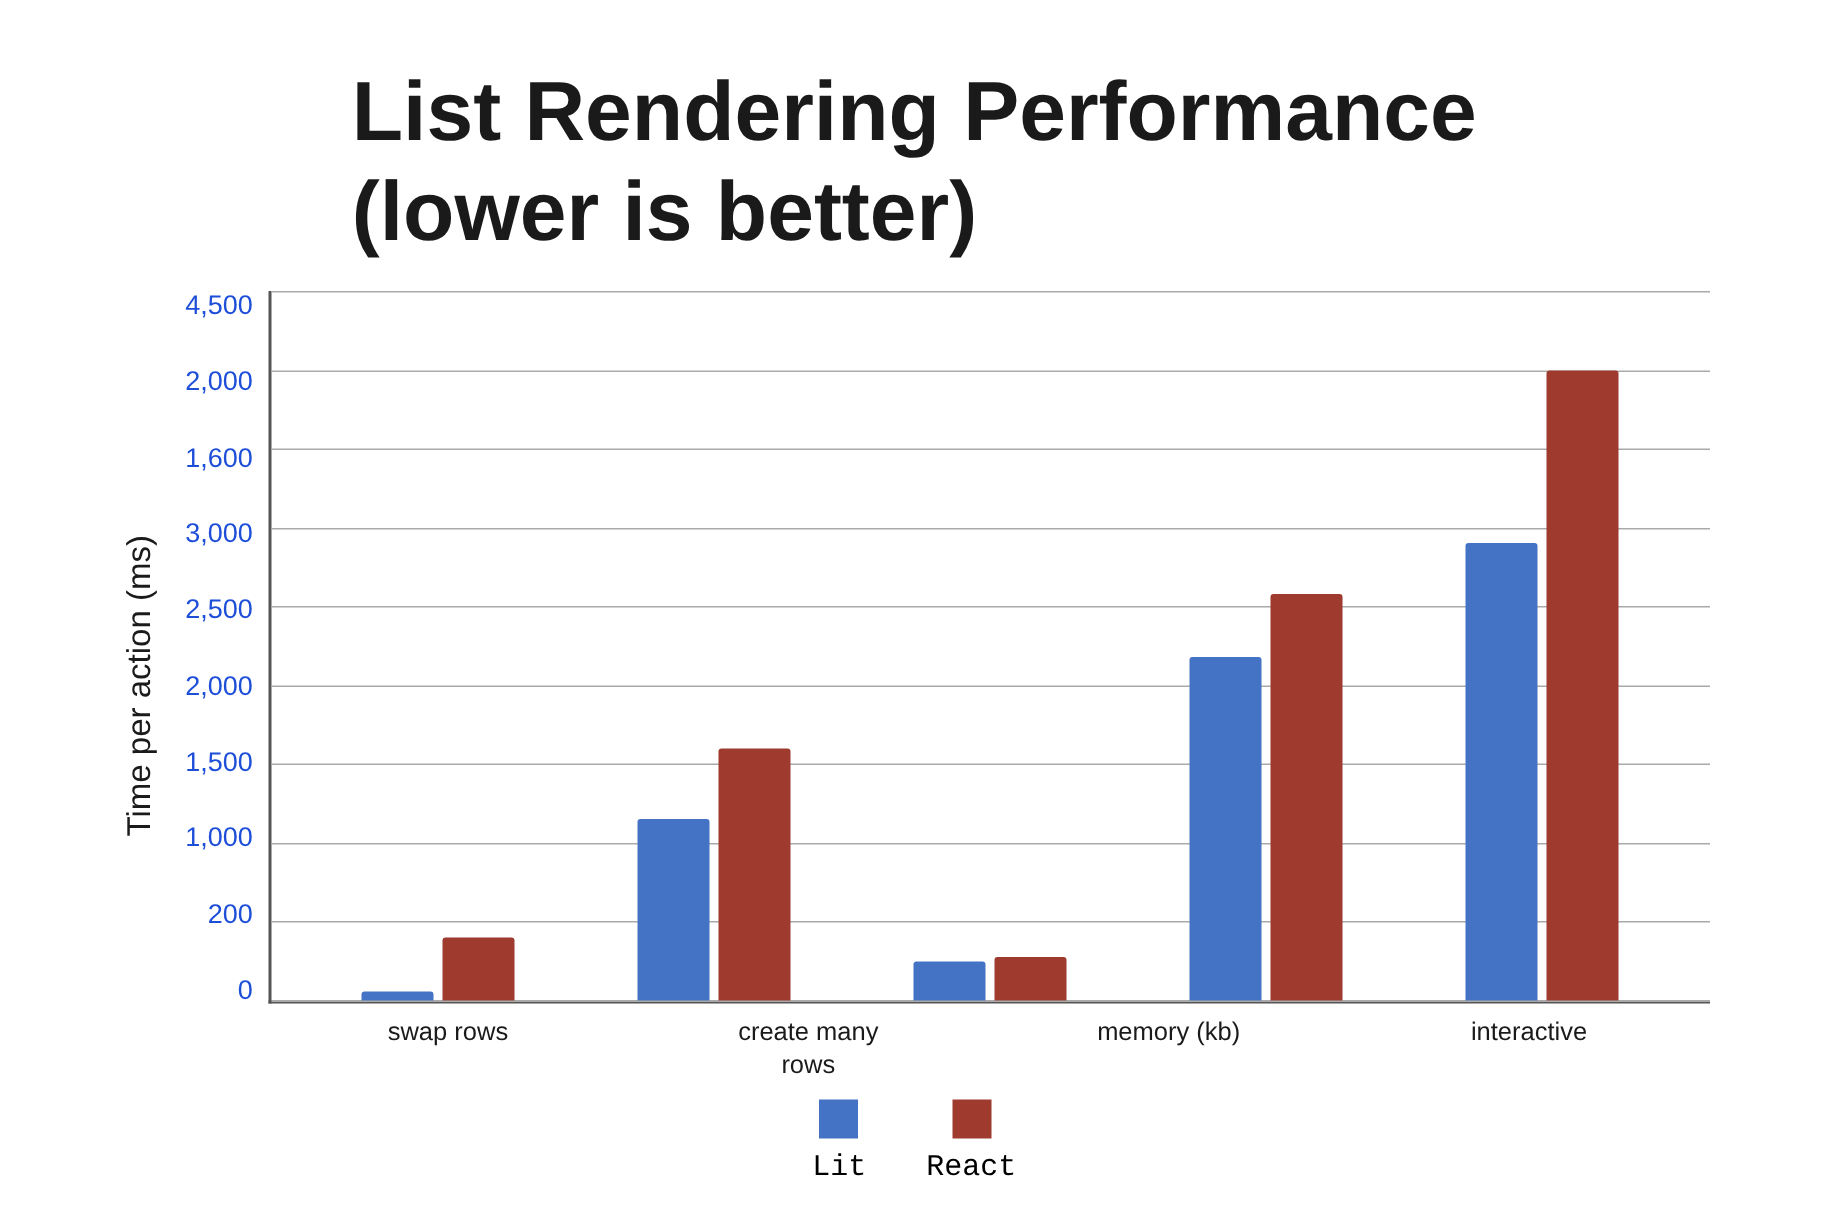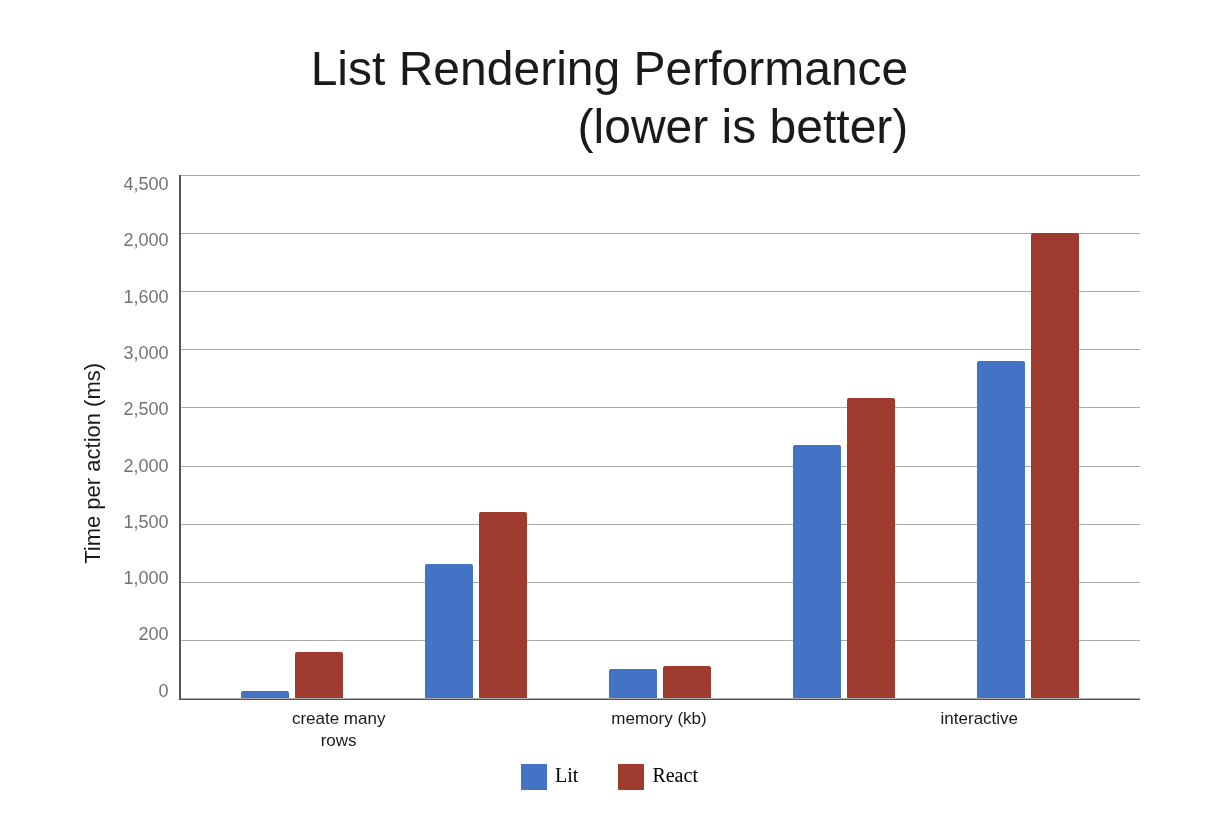--- a/index.html
+++ b/index.html
@@ -14,24 +14,24 @@
     }
     .chart-container {
       width: 1100px;
       height: 780px;
       display: flex;
       flex-direction: column;
       align-items: center;
       padding: 20px 20px 10px 20px;
     }
     .chart-title {
-      font-size: 48px;
-      font-weight: 400;
+      font-size: 56px;
+      font-weight: 700;
       color: #1a1a1a;
-      text-align: right;
+      text-align: left;
       line-height: 1.2;
       margin-bottom: 20px;
       font-family: 'Arial Black', 'Arial', sans-serif;
     }
     .chart-area {
       display: flex;
       width: 100%;
       flex: 1;
       flex-direction: row;
     }
@@ -63,21 +63,21 @@
       display: flex;
       flex-direction: column;
       justify-content: space-between;
       align-items: flex-end;
       padding-bottom: 0px;
       width: 65px;
       padding-right: 10px;
     }
     .y-tick {
       font-size: 18px;
-      color: #737373;
+      color: #1d4ed8;
       font-family: 'Arial', sans-serif;
       line-height: 1;
     }
     .bars-area {
       flex: 1;
       position: relative;
       border-bottom: 2px solid #555;
       border-left: 2px solid #555;
     }
     
@@ -140,23 +140,25 @@
     .legend {
       display: flex;
       flex-direction: row;
       gap: 40px;
       margin-top: 12px;
       align-items: center;
       justify-content: center;
     }
     .legend-item {
       display: flex;
+      flex-direction: column;
+      align-items: center;
       gap: 8px;
       font-size: 20px;
-      font-family: Liberation Serif, serif;
+      font-family: Liberation Mono, monospace;
     }
     .legend-box {
       width: 26px;
       height: 26px;
     }
   </style>
 </head>
 <body>
 
 <div class="chart-container">
@@ -221,20 +223,21 @@
               <div class="bar-group">
                 <div class="bar-pair">
                   <div class="bar bar-lit" style="height: 64.4444%; width: 48px;"></div>
                   <div class="bar bar-react" style="height: 88.8889%; width: 48px;"></div>
                 </div>
               </div>
             </div>
           </div>
       </div>
       <div class="x-axis-labels" id="x-labels">
+          <div class="x-label-group">swap rows</div>
           <div class="x-label-group">create many<br>rows</div>
           <div class="x-label-group">memory (kb)</div>
           <div class="x-label-group">interactive</div>
         </div>
     </div>
   </div>
 
   <div class="legend" id="legend">
       <div class="legend-item">
         <div class="legend-box" style="background: rgb(68, 114, 196);"></div>

